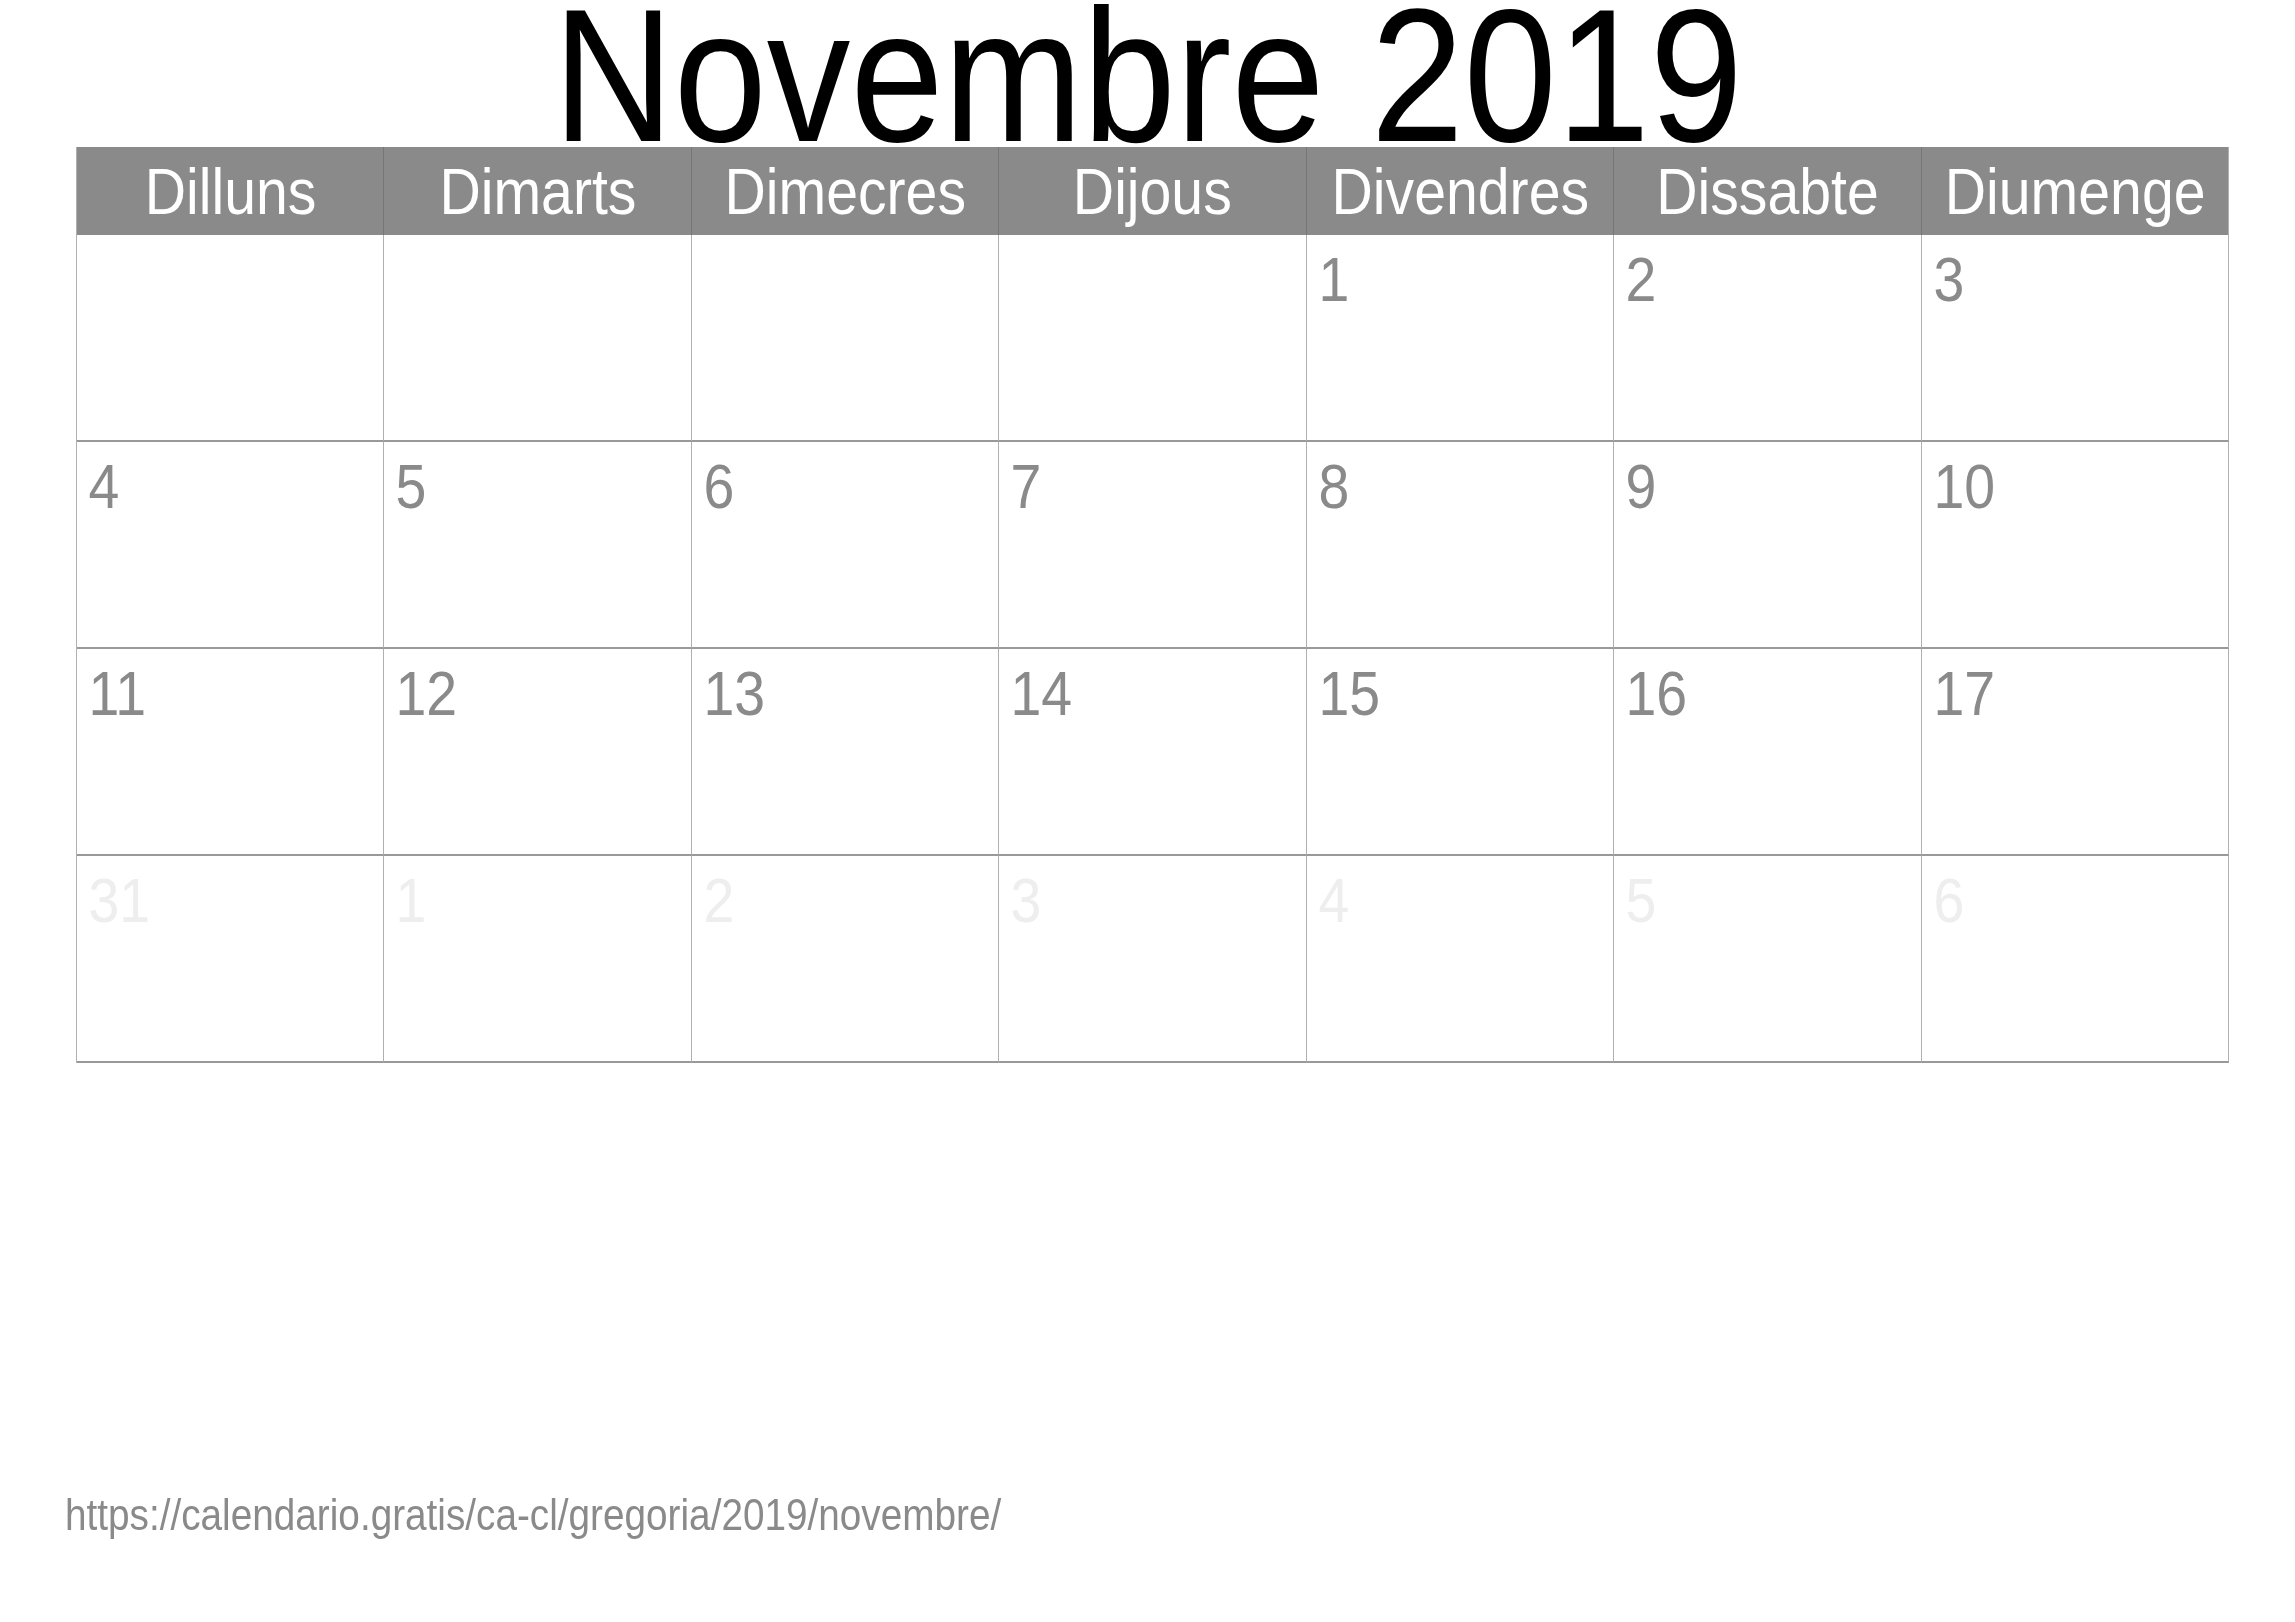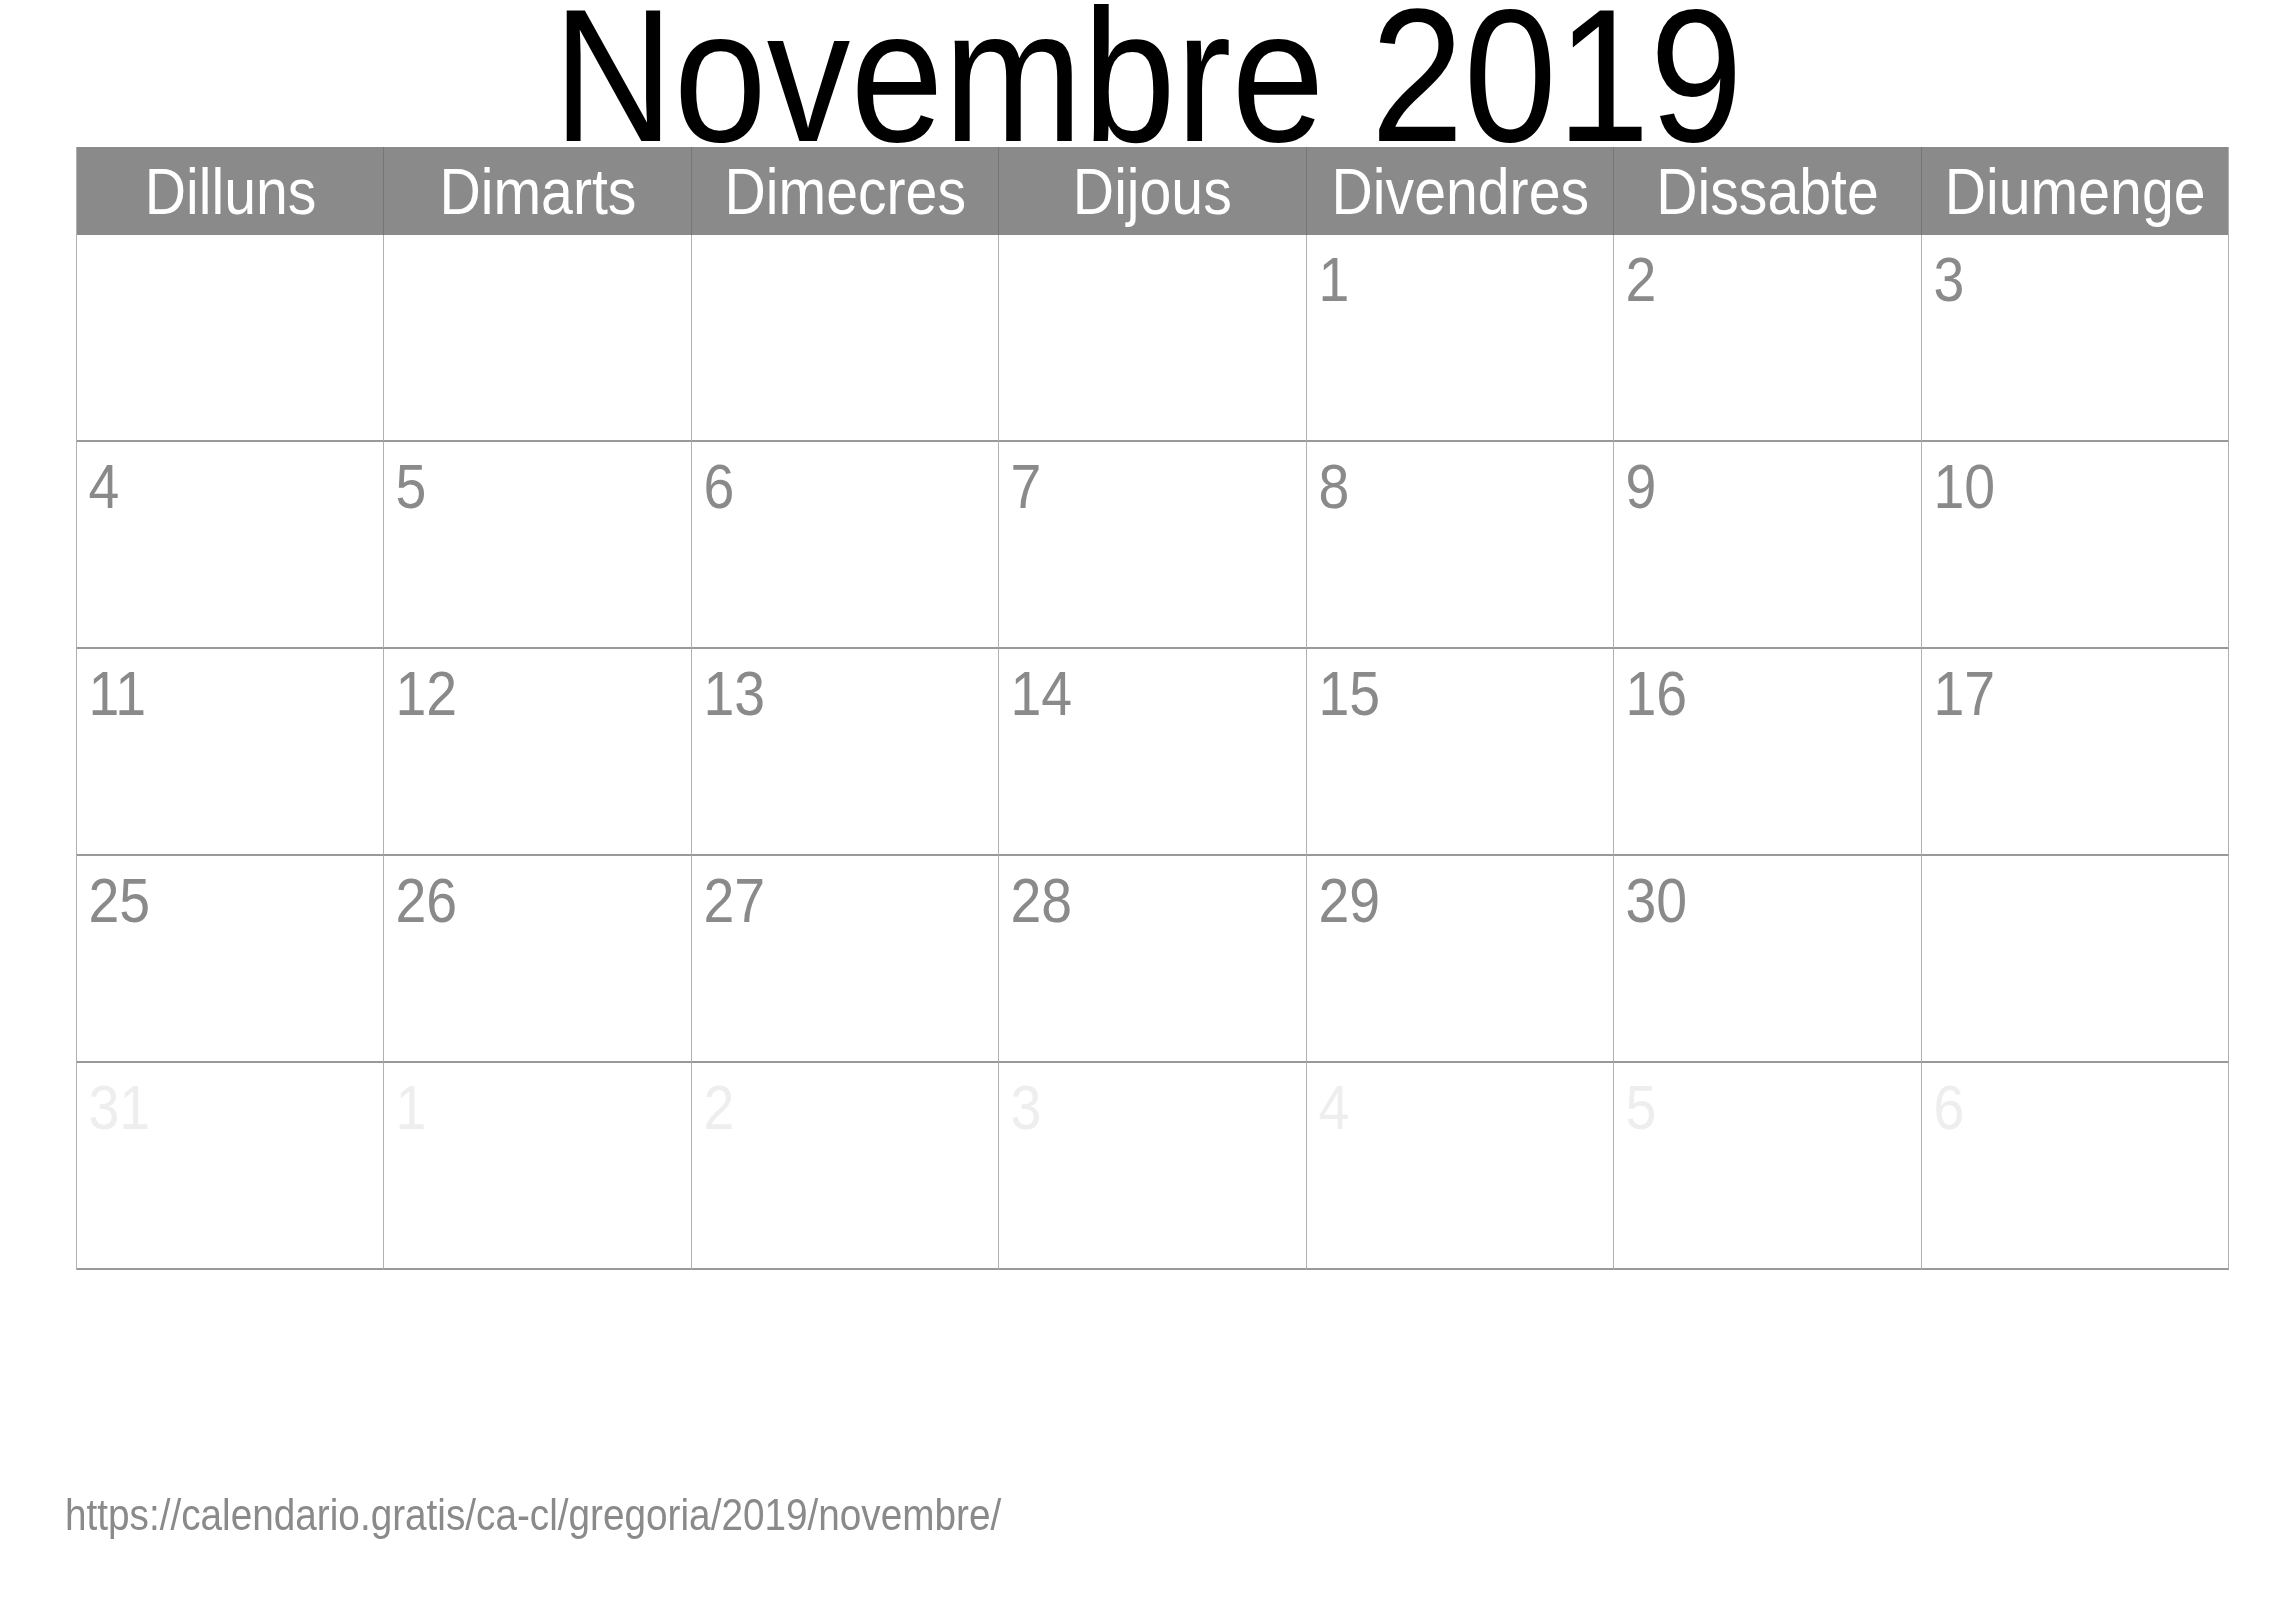--- a/index.html
+++ b/index.html
@@ -143,29 +143,20 @@
       </tr>
       <tr>
         <td><span class="num squeeze">11</span></td>
         <td><span class="num squeeze">12</span></td>
         <td><span class="num squeeze">13</span></td>
         <td><span class="num squeeze">14</span></td>
         <td><span class="num squeeze">15</span></td>
         <td><span class="num squeeze">16</span></td>
         <td><span class="num squeeze">17</span></td>
       </tr>
-      <tr>
-        <td><span class="num squeeze">25</span></td>
-        <td><span class="num squeeze">26</span></td>
-        <td><span class="num squeeze">27</span></td>
-        <td><span class="num squeeze">28</span></td>
-        <td><span class="num squeeze">29</span></td>
-        <td><span class="num squeeze">30</span></td>
-        <td><span class="num squeeze"></span></td>
-      </tr>
       <tr class="ghost-row">
         <td><span class="num squeeze">31</span></td>
         <td><span class="num squeeze">1</span></td>
         <td><span class="num squeeze">2</span></td>
         <td><span class="num squeeze">3</span></td>
         <td><span class="num squeeze">4</span></td>
         <td><span class="num squeeze">5</span></td>
         <td><span class="num squeeze">6</span></td>
       </tr>
     </tbody>

